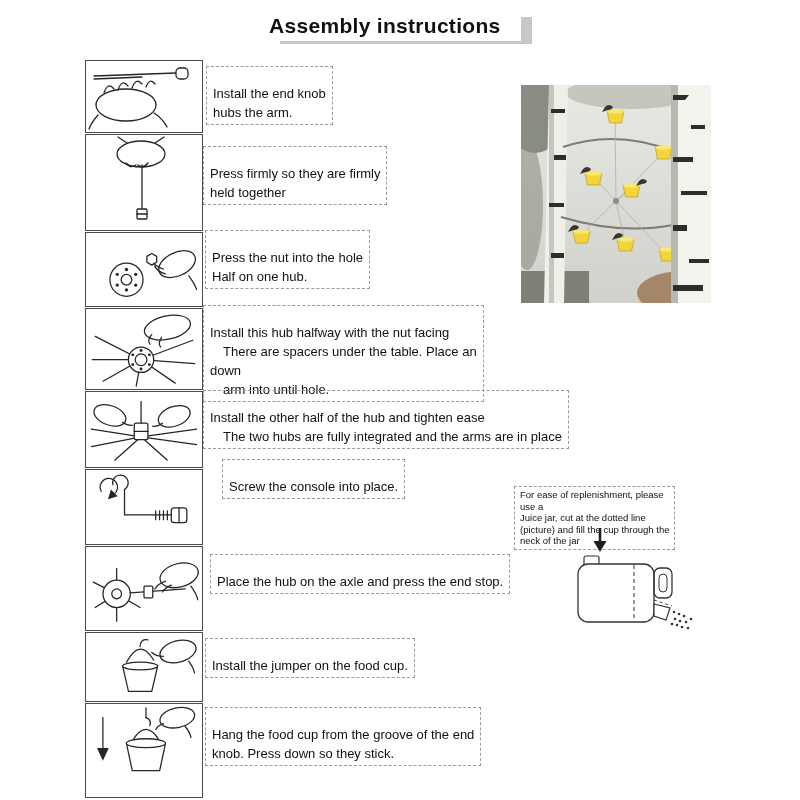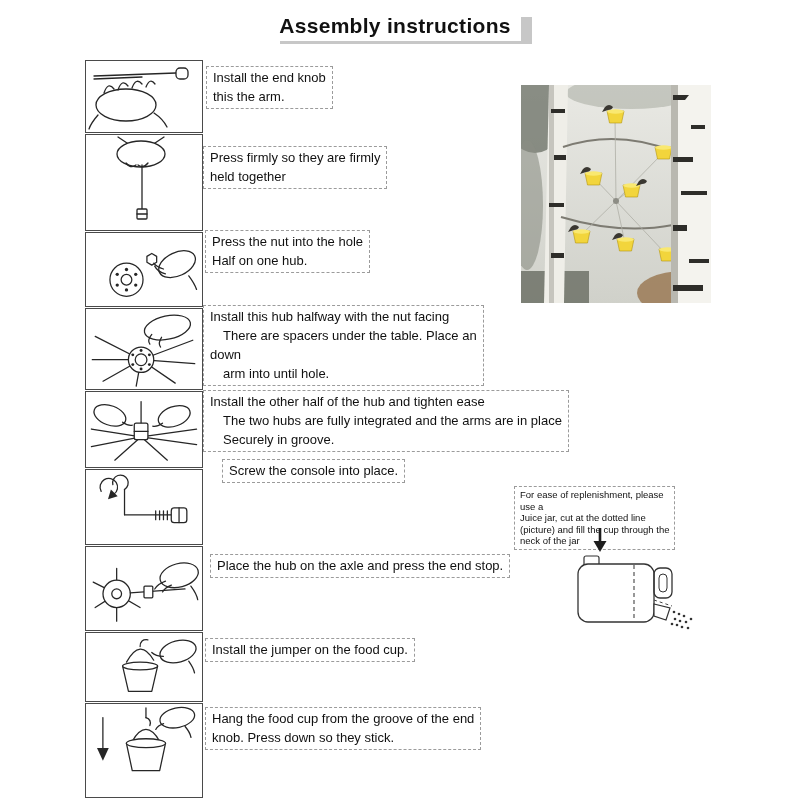--- a/index.html
+++ b/index.html
@@ -1,29 +1,29 @@
 <!DOCTYPE html>
 <html><head>
 <meta charset="utf-8">
 <style>
   html,body{margin:0;padding:0;background:#fff;}
   .page{position:relative;width:800px;height:800px;background:#ffffff;
         font-family:"Liberation Sans",sans-serif;color:#111;overflow:hidden;}
 
   .title-shadow{position:absolute;left:280px;top:17px;width:252px;height:27px;background:#c7c7c7;}
   .title{position:absolute;left:269px;top:11px;width:252px;height:30px;background:#fff;margin:0;
-         font-size:21px;font-weight:bold;text-align:center;line-height:30px;letter-spacing:.3px;}
+         font-size:21px;font-weight:bold;text-align:left;line-height:30px;letter-spacing:.3px;}
 
   .illus{position:absolute;left:85px;width:118px;border:1px solid #4a4a4a;background:#fff;box-sizing:border-box;}
   .illus svg{display:block;width:100%;height:100%;}
   .s{stroke:#262626;stroke-width:1.3;fill:none;stroke-linecap:round;stroke-linejoin:round;}
   .f{stroke:#262626;stroke-width:1.3;fill:#ffffff;stroke-linejoin:round;}
   .d{fill:#262626;stroke:none;}
 
-  .tbox{position:absolute;border:1px dashed #9b9b9b;padding:1px 6px 2px 6px;
+  .tbox{position:absolute;border:1px dashed #9b9b9b;padding:17px 6px 2px 6px;
         font-size:13px;line-height:19px;background:transparent;display:inline-block;}
   .tbox .line{white-space:nowrap;}
   .tbox .indent{padding-left:13px;}
 
   .photo{position:absolute;left:521px;top:85px;width:190px;height:218px;}
   .photo svg{display:block;width:100%;height:100%;}
 
   .note{position:absolute;left:514px;top:486px;border:1px dashed #9b9b9b;padding:2px 5px;
         font-size:9.5px;line-height:11.5px;display:inline-block;}
   .note .line{white-space:nowrap;}
@@ -182,21 +182,21 @@
       <path class="f" d="M40,40 h40 l-6,28 h-28 z"></path>
       <ellipse class="f" cx="60" cy="40" rx="20" ry="4.5"></ellipse>
       <ellipse class="f" cx="92" cy="14" rx="18" ry="10" transform="rotate(-12 92 14)"></ellipse>
       <path class="s" d="M78,20 q-6,2 -8,6"></path>
       <path class="s" d="M100,23 q5,6 6,11"></path>
     </svg>
   </div>
 
   <div class="tbox" style="left:206px;top:66px">
     <div class="line">Install the end knob</div>
-    <div class="line">this the arm.</div>
+    <div class="line">hubs the arm.</div>
   </div>
 
   <div class="tbox" style="left:205px;top:230px">
     <div class="line">Press the nut into the hole</div>
     <div class="line">Half on one hub.</div>
   </div>
 
   <div class="tbox" style="left:203px;top:146px">
     <div class="line">Press firmly so they are firmly</div>
     <div class="line">held together</div>
@@ -205,21 +205,20 @@
   <div class="tbox" style="left:203px;top:305px">
     <div class="line">Install this hub halfway with the nut facing</div>
     <div class="line indent">There are spacers under the table. Place an</div>
     <div class="line">down</div>
     <div class="line indent">arm into until hole.</div>
   </div>
 
   <div class="tbox" style="left:203px;top:390px">
     <div class="line">Install the other half of the hub and tighten ease</div>
     <div class="line indent">The two hubs are fully integrated and the arms are in place</div>
-    <div class="line indent">Securely in groove.</div>
   </div>
 
   <div class="tbox" style="left:222px;top:459px">
     <div class="line">Screw the console into place.</div>
   </div>
 
   <div class="tbox" style="left:210px;top:554px">
     <div class="line">Place the hub on the axle and press the end stop.</div>
   </div>
 

